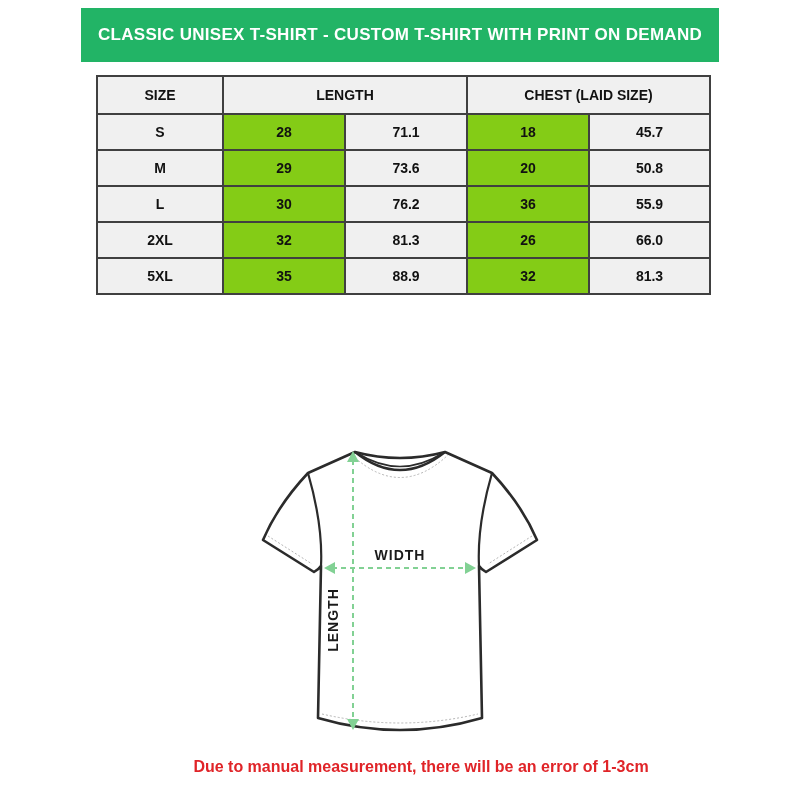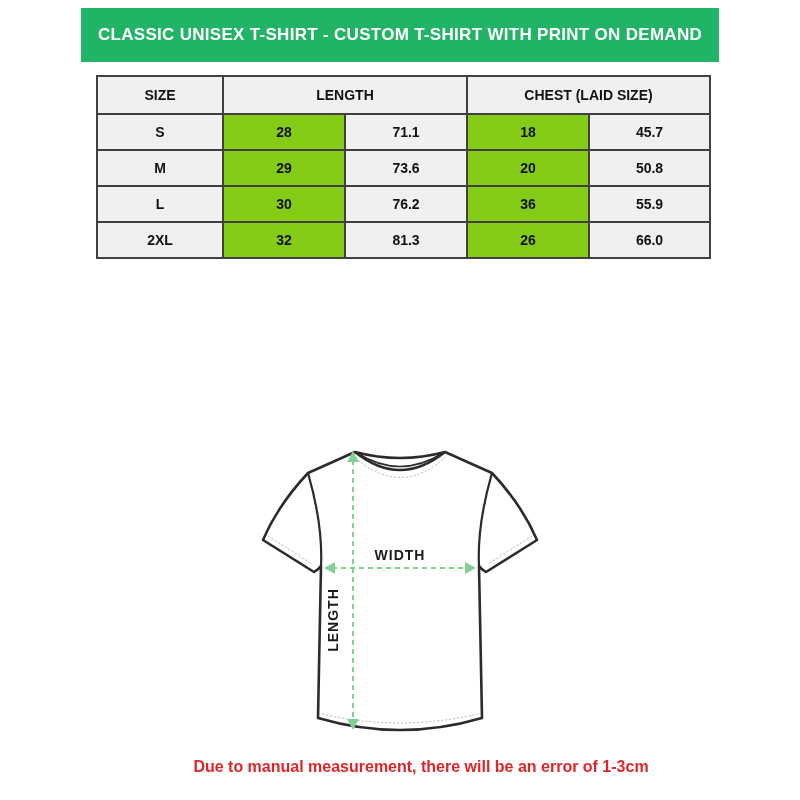--- a/index.html
+++ b/index.html
@@ -78,20 +78,27 @@
         <td>36</td>
         <td class="gray">55.9</td>
       </tr>
       <tr>
         <td class="gray">2XL</td>
         <td>32</td>
         <td class="gray">81.3</td>
         <td>26</td>
         <td class="gray">66.0</td>
       </tr>
+      <tr>
+        <td class="gray">5XL</td>
+        <td>35</td>
+        <td class="gray">88.9</td>
+        <td>32</td>
+        <td class="gray">81.3</td>
+      </tr>
     </tbody>
   </table>
 
   <div class="diagram">
     <svg width="320" height="330" viewBox="0 0 320 330">
 
       <path d="M115,22 Q160,34 205,22 L252,43 Q282,75 297,110 L246,142 Q241,139 239,136 L242,288 Q160,312 78,288 L81,136 Q79,139 74,142 L23,110 Q38,75 68,43 Z" fill="#ffffff" stroke="#2b2b2b" stroke-width="2.6" stroke-linejoin="round"></path>
 
       <path d="M68,43 Q83,95 81,136" fill="none" stroke="#2b2b2b" stroke-width="2.2"></path>
       <path d="M252,43 Q237,95 239,136" fill="none" stroke="#2b2b2b" stroke-width="2.2"></path>

